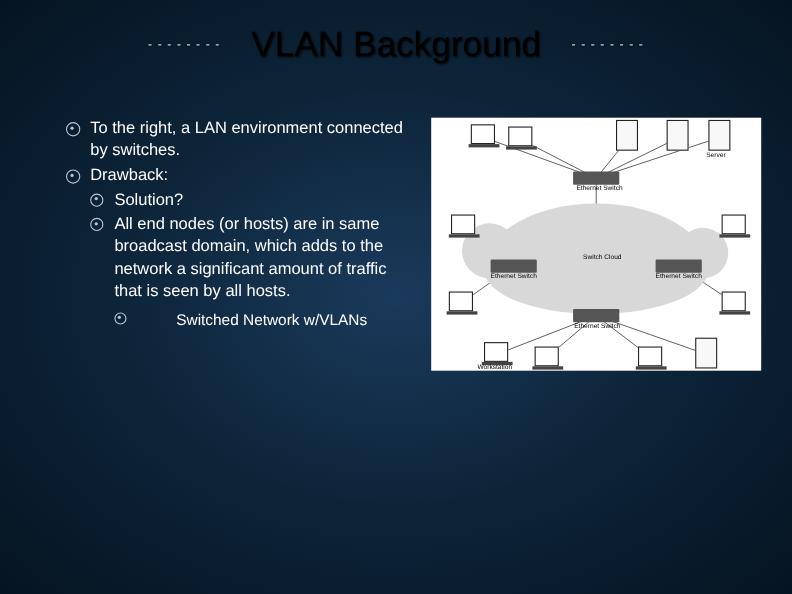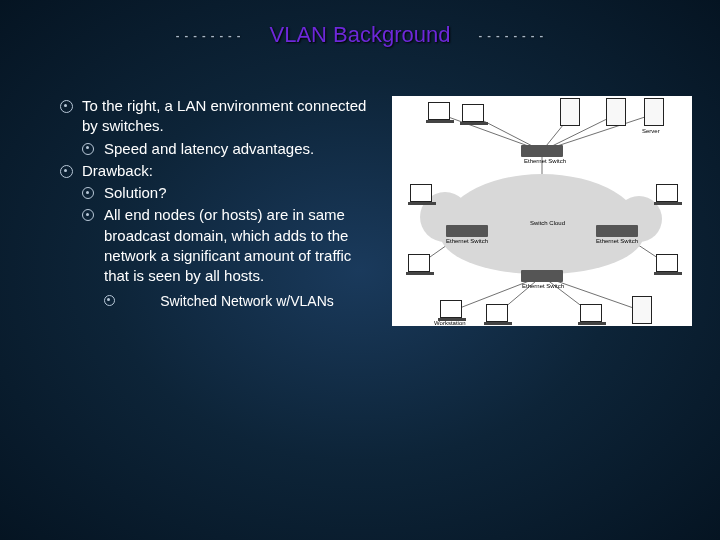--- a/index.html
+++ b/index.html
@@ -20,23 +20,23 @@
     gap: 28px;
   }
   .dashes {
     color: #a8b8c8;
     font-size: 11px;
     letter-spacing: 1px;
     font-weight: bold;
     text-shadow: 0 0 2px #000;
   }
   .title {
-    font-size: 22px;
+    font-size: 32px;
     font-weight: normal;
-    color: #6d28d9;
+    color: #000000;
     font-family: Arial, sans-serif;
     text-shadow: 1px 1px 2px #000;
   }
   .content {
     display: flex;
     padding: 48px 28px 0 60px;
     gap: 22px;
   }
   .bullets {
     flex: 1;
@@ -163,21 +163,20 @@
 
 <div class="title-row">
   <span class="dashes">- - - - - - - -</span>
   <h1 class="title">VLAN Background</h1>
   <span class="dashes">- - - - - - - -</span>
 </div>
 
 <div class="content">
   <div class="bullets">
     <div class="b1">To the right, a LAN environment connected by switches.</div>
-    <div class="b2">Speed and latency advantages.</div>
     <div class="b1">Drawback:</div>
     <div class="b2">Solution?</div>
     <div class="b2">All end nodes (or hosts) are in same broadcast domain, which adds to the network a significant amount of traffic that is seen by all hosts.</div>
     <div class="b3">Switched Network w/VLANs</div>
   </div>
 
   <div class="diagram">
     <svg class="lines">
       <line x1="150" y1="55" x2="150" y2="90"></line>
       <line x1="150" y1="55" x2="48" y2="18"></line>

